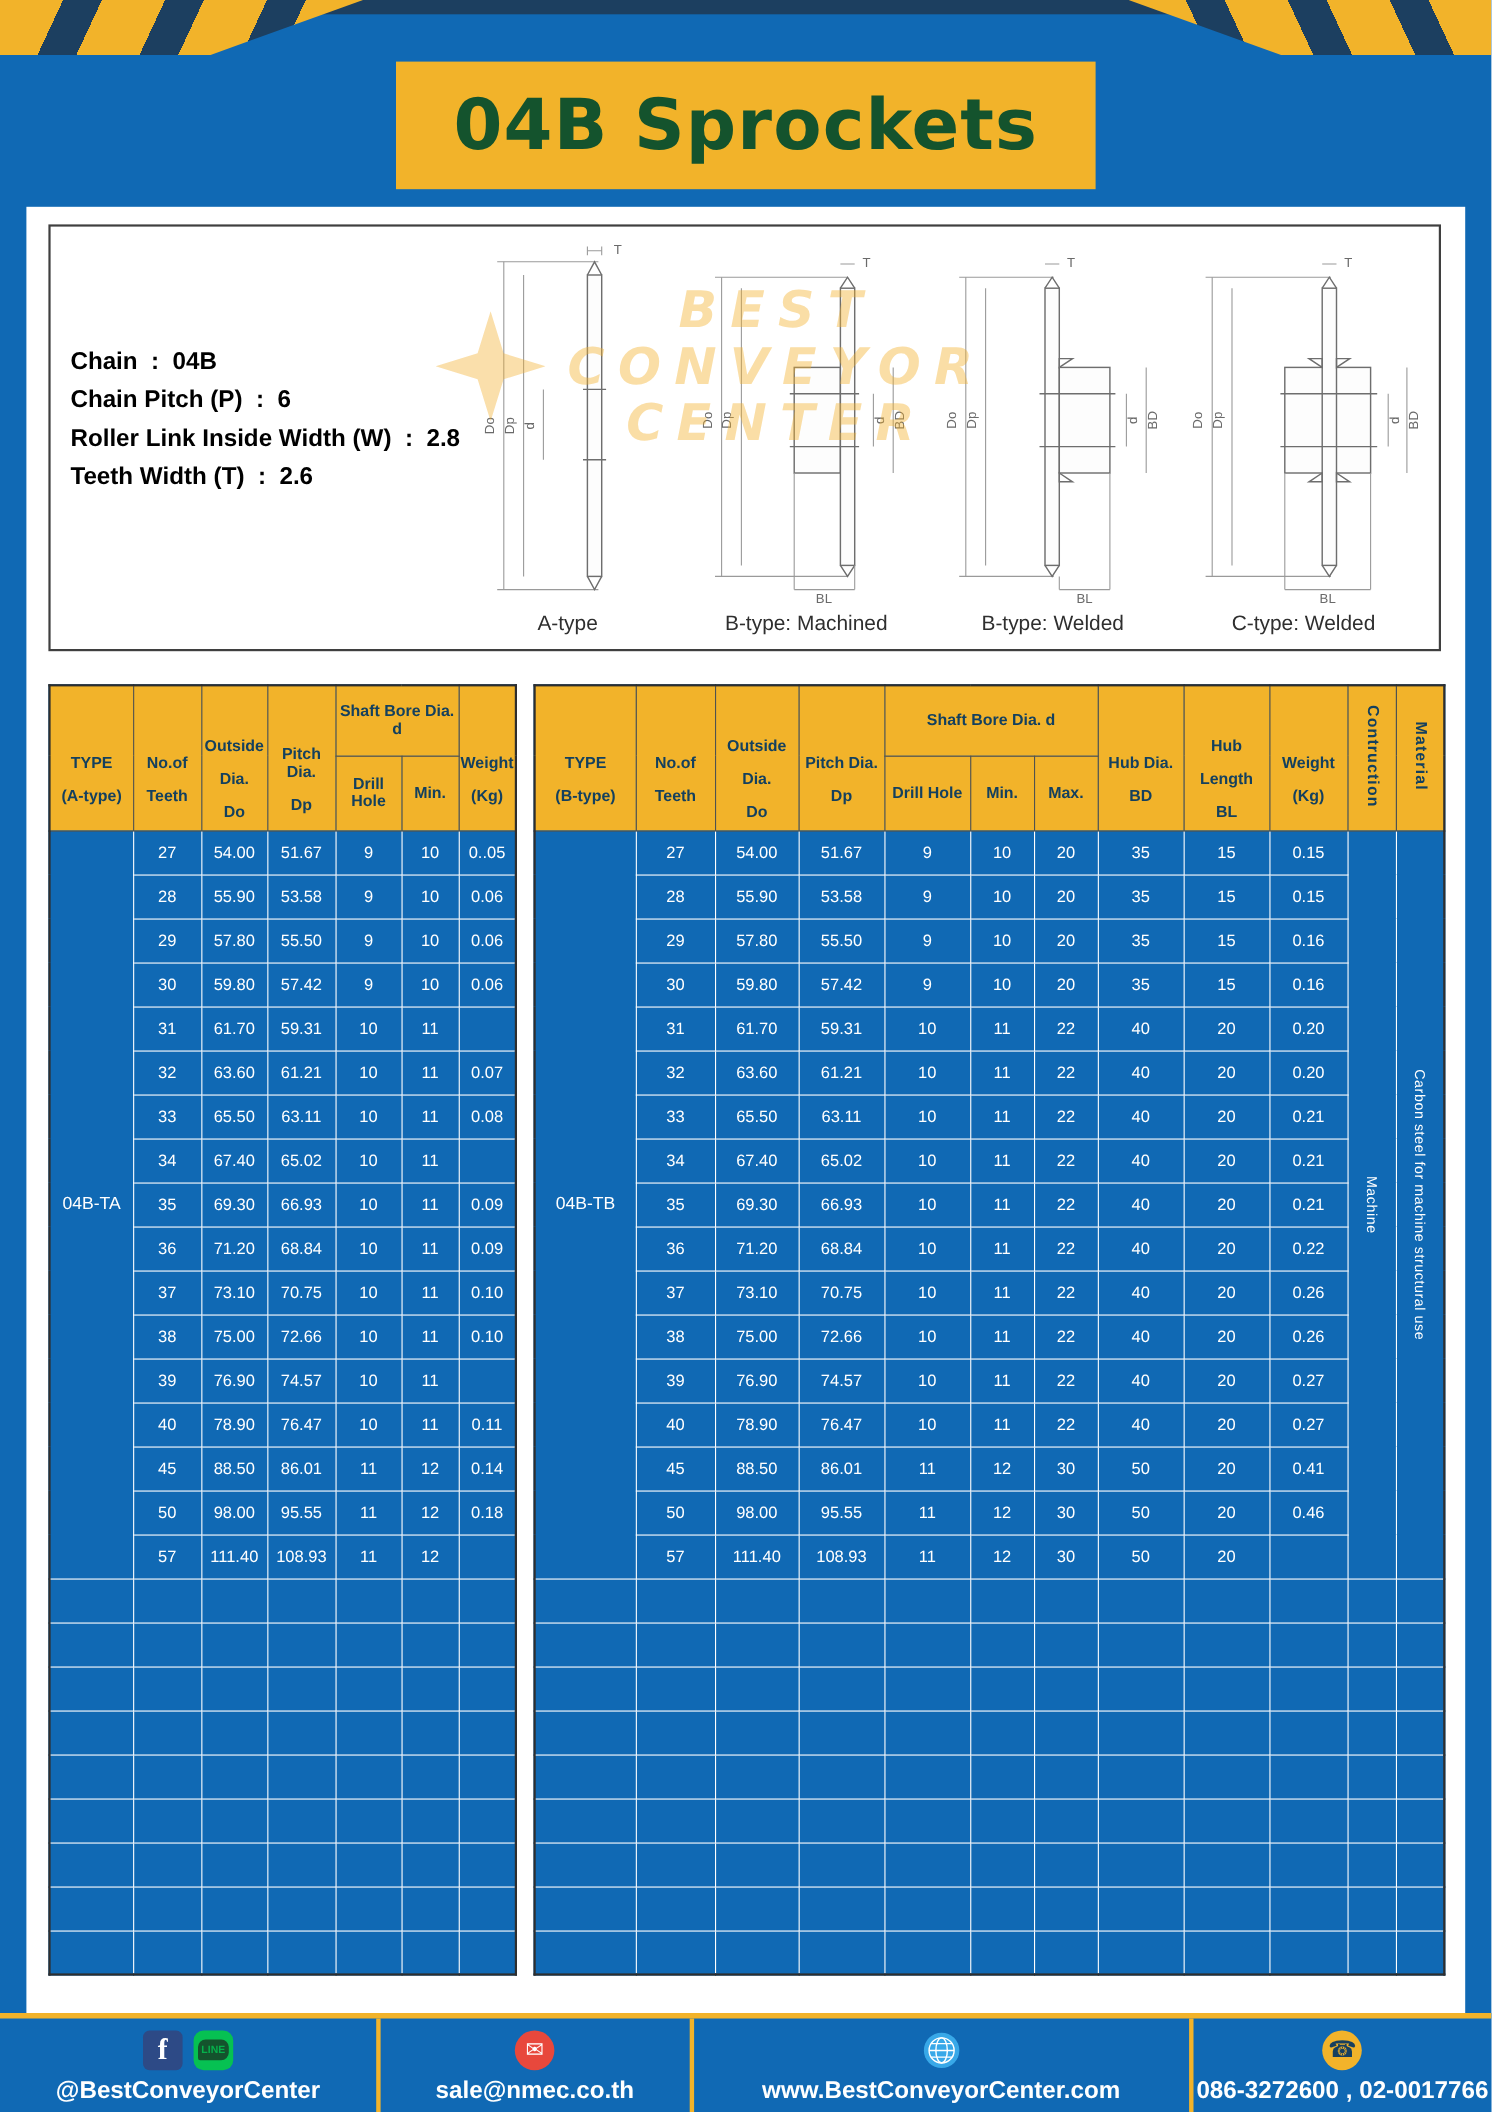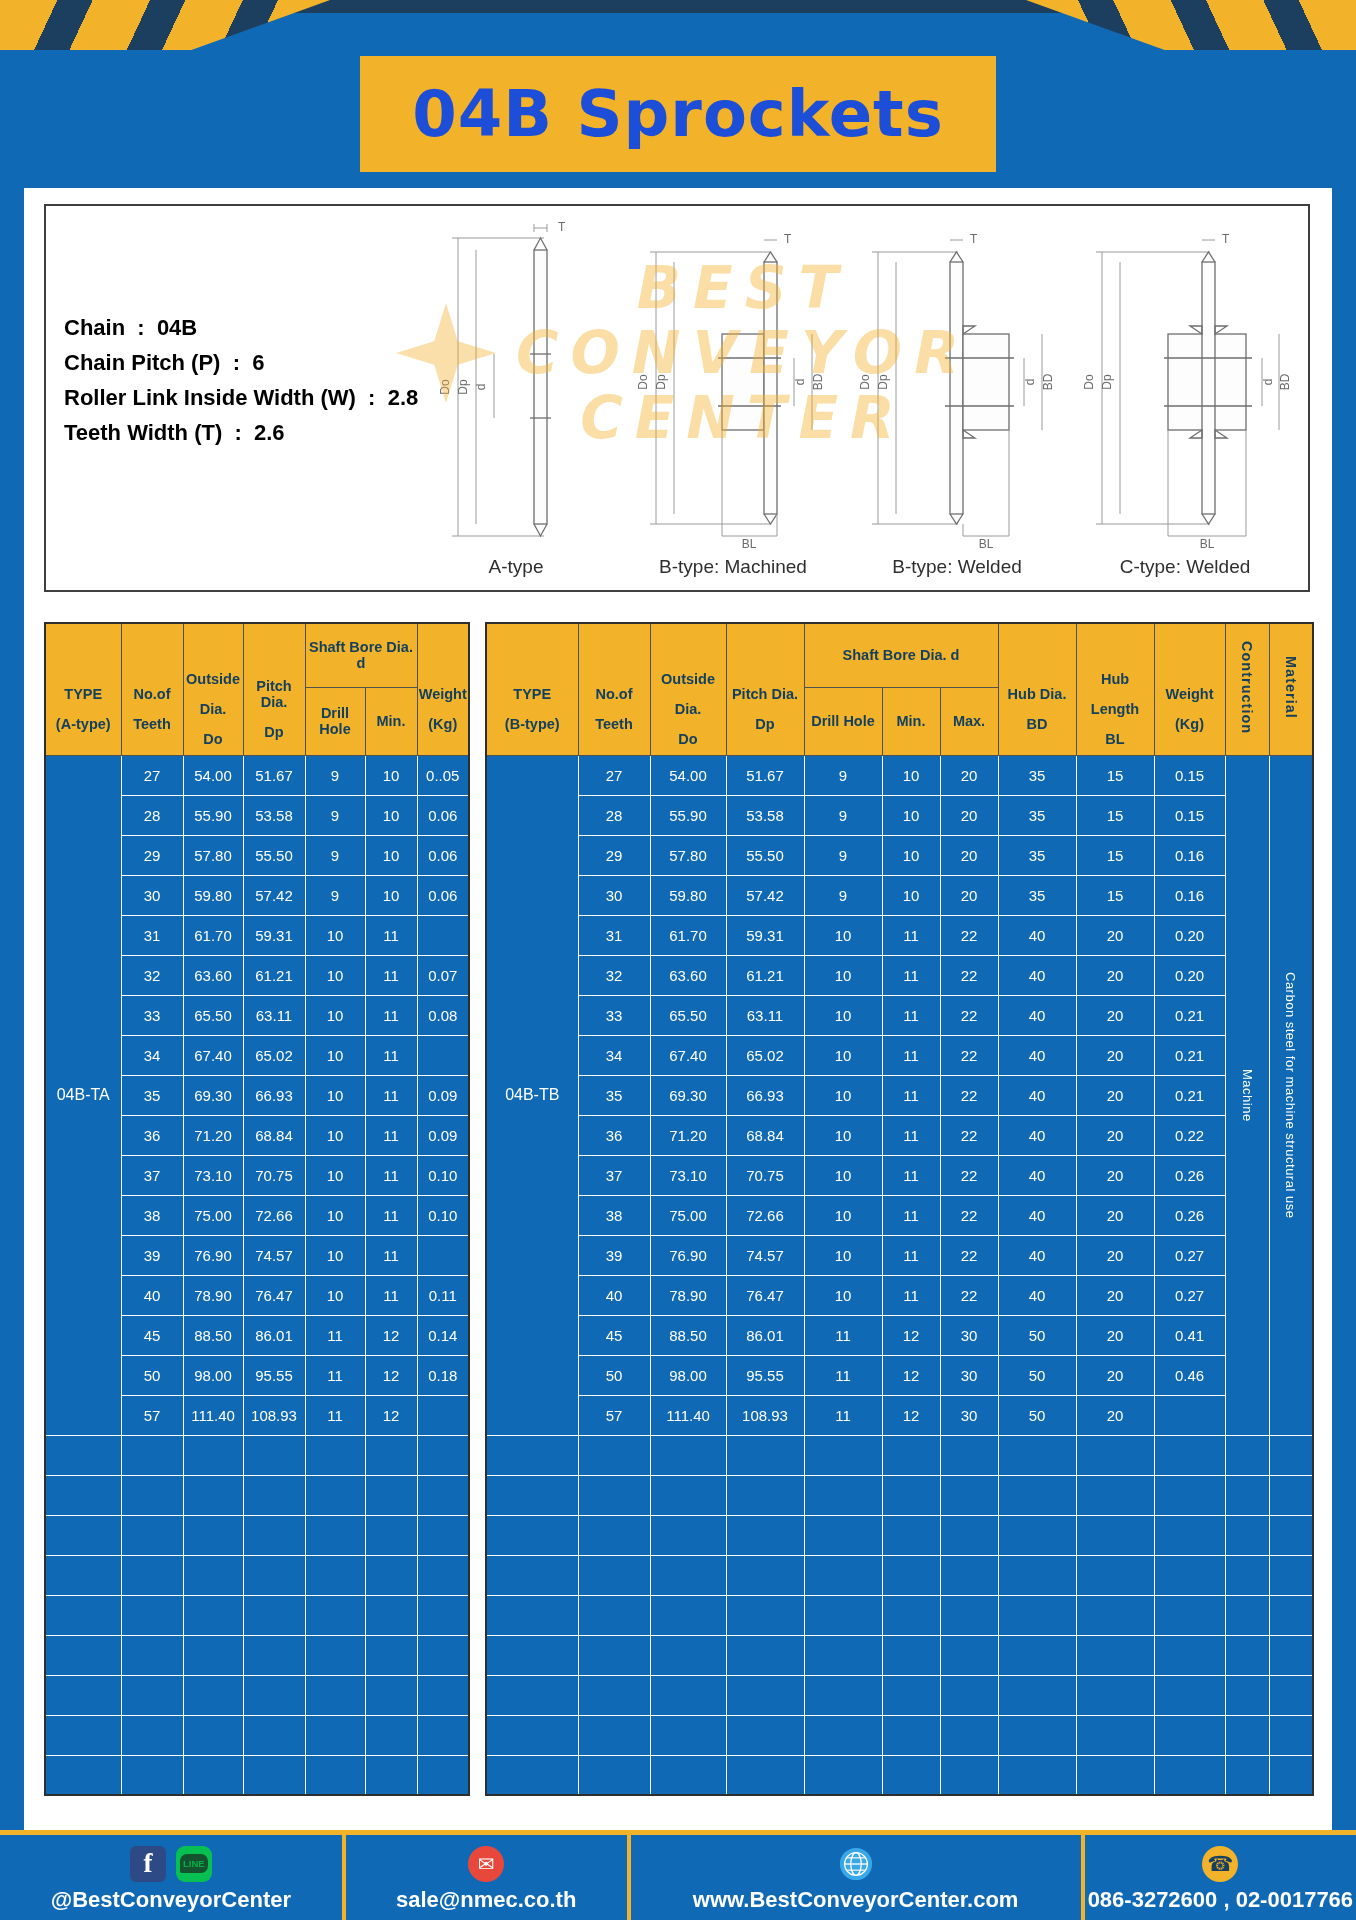--- a/index.html
+++ b/index.html
@@ -8,39 +8,39 @@
   body { font-family:"Liberation Sans", sans-serif; }
   .page { position:relative; width:1356px; height:1920px; background:#1069b4; overflow:hidden; }
 
   
   .top-strip { position:absolute; top:0; left:150px; right:150px; height:13px; background:#1c3f60; }
   .corner { position:absolute; top:0; width:330px; height:50px; }
   .corner.left  { left:0;  clip-path:polygon(0 0,100% 0,58% 100%,0 100%);  background:repeating-linear-gradient(115deg,#f2b32a 0 52px,#1c3f60 52px 84px); }
   .corner.right { right:0; clip-path:polygon(0 0,100% 0,100% 100%,42% 100%); background:repeating-linear-gradient(-115deg,#f2b32a 0 52px,#1c3f60 52px 84px); }
 
   .title-banner { position:absolute; left:50%; transform:translateX(-50%); top:56px; width:636px; height:116px; background:#f2b32a; display:flex; align-items:center; justify-content:center; }
-  .title-banner h1 { font-size:64px; font-weight:800; color:#1d4ed8; letter-spacing:1px; font-family:"DejaVu Sans", sans-serif; }
+  .title-banner h1 { font-size:64px; font-weight:800; color:#14532d; letter-spacing:1px; font-family:"DejaVu Sans", sans-serif; }
 
   .white-panel { position:absolute; left:24px; top:188px; width:1308px; height:1642px; background:#ffffff; }
 
   
   .spec-panel { position:absolute; left:44px; top:204px; width:1266px; height:388px; border:2px solid #3f3f3f; background:#ffffff; }
   .spec-list { position:absolute; left:18px; top:104px; }
   .spec-line { font-size:22px; font-weight:bold; color:#000000; line-height:35px; white-space:pre; }
 
   .diagrams { position:absolute; left:372px; top:8px; display:flex; gap:14px; align-items:flex-end; }
   .diagrams figure { text-align:center; }
   .diagrams figcaption { font-size:19px; color:#2f2f2f; margin-top:2px; }
   .dl { stroke:#9a9a9a; stroke-width:1; fill:none; }
   .pl { stroke:#6e6e6e; stroke-width:1.3; fill:none; }
   .part { stroke:#6e6e6e; stroke-width:1.3; fill:#fdfdfd; }
   .dt { fill:#6a6a6a; font-size:12px; font-family:"Liberation Sans", sans-serif; }
 
   .watermark { position:absolute; left:350px; top:50px; display:flex; align-items:center; gap:20px; z-index:4; pointer-events:none; }
-  .wm-text { text-align:center; font-family:"DejaVu Sans", sans-serif; font-weight:bold; font-style:italic; font-size:58px; letter-spacing:12px; line-height:1.12; color:rgba(243,176,44,0.42); }
+  .wm-text { text-align:center; font-family:"DejaVu Sans", sans-serif; font-weight:bold; font-style:italic; font-size:46px; letter-spacing:12px; line-height:1.12; color:rgba(243,176,44,0.42); }
 
   
   table.dtable { position:absolute; border-collapse:collapse; table-layout:fixed; background:#1069b4; border:2px solid #2e2e2e; }
   #tableA { left:44px;  top:622px; width:424px; }
   #tableB { left:485px; top:622px; width:827px; }
   .dtable th { background:#f2b32a; color:#14405e; border:1px solid #50524f; font-size:14.5px; font-weight:bold; text-align:center; vertical-align:middle; padding:2px 1px; }
   .dtable thead tr:first-child th { height:64px; }
   .dtable thead tr:nth-child(2) th { height:68px; }
   .dtable td { border:1px solid #ffffff; color:#ffffff; font-size:15px; text-align:center; vertical-align:middle; height:40px; padding:0 2px; }
   .hl { line-height:1.15;margin-top:40px; }

